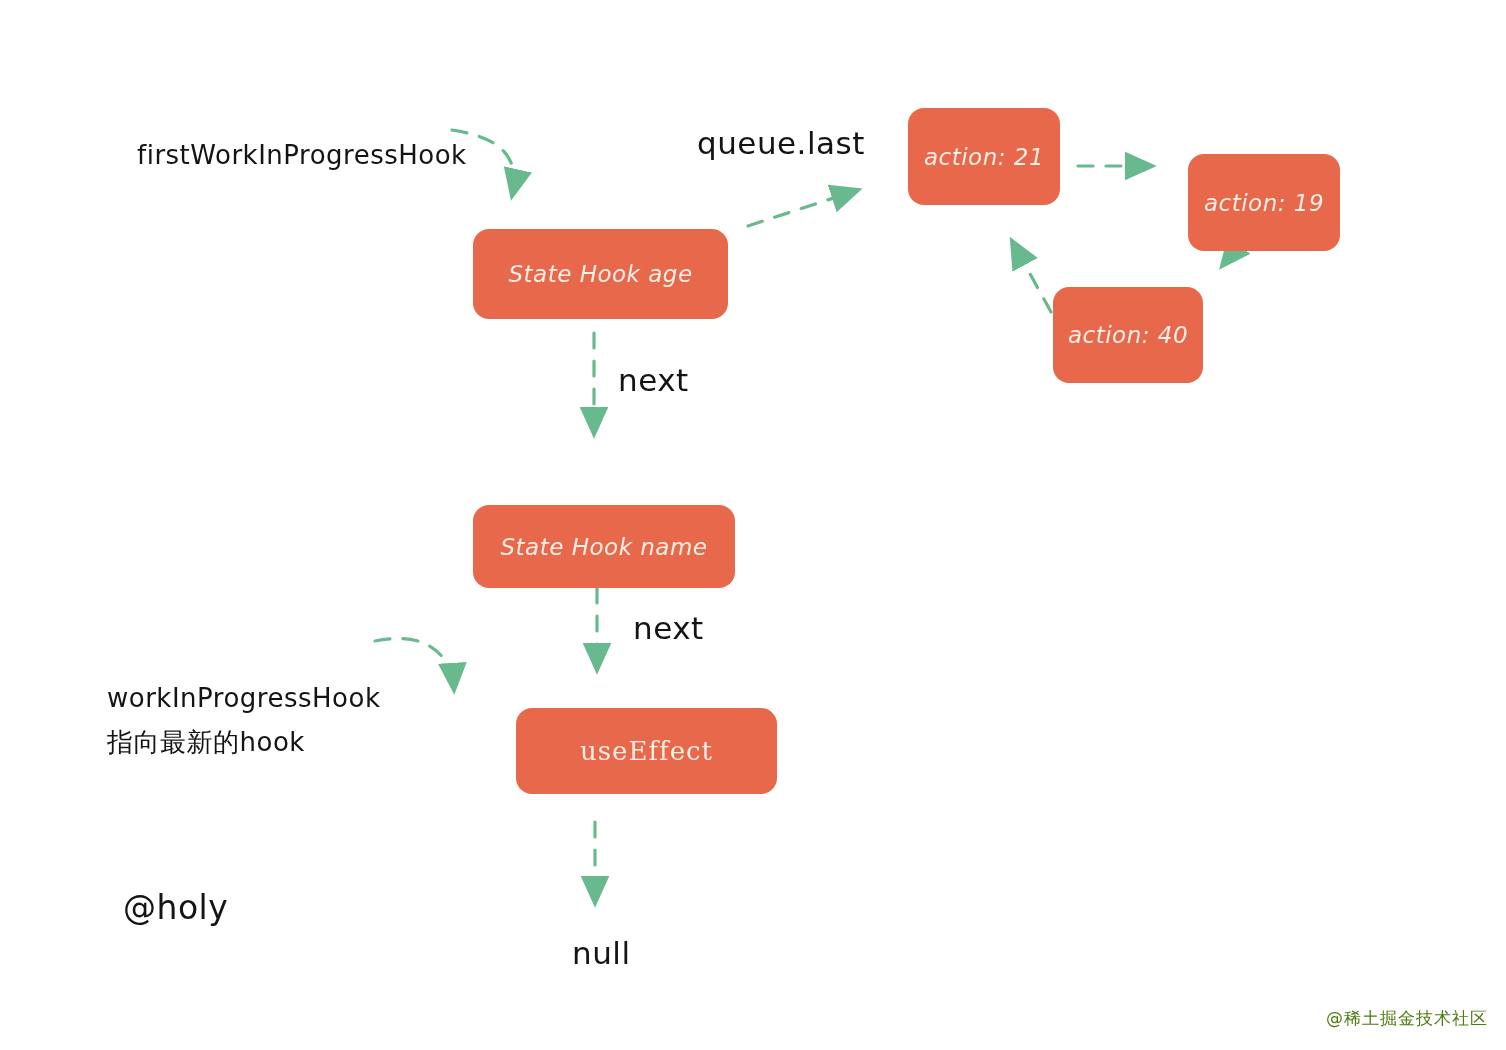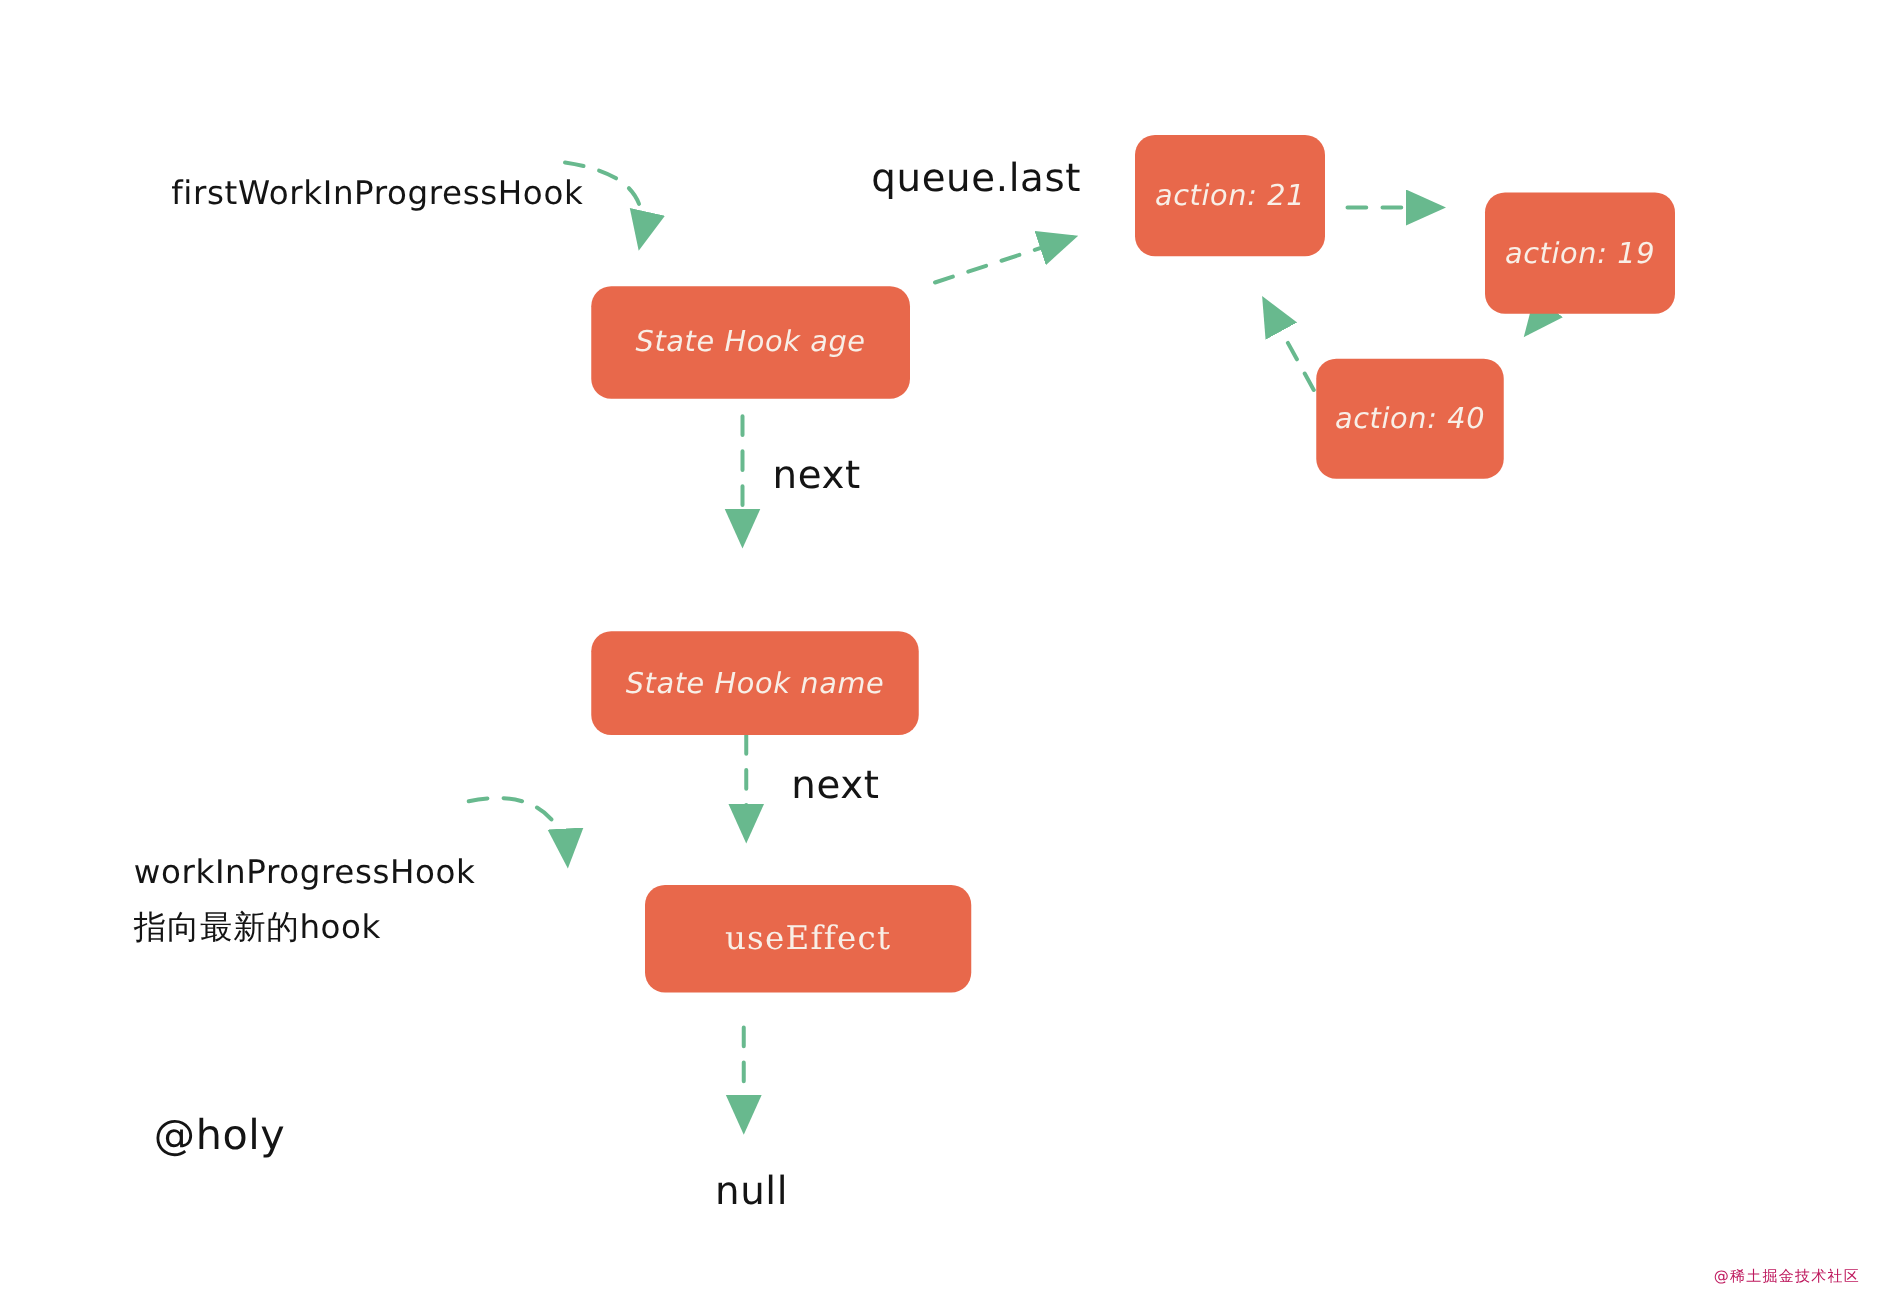--- a/index.html
+++ b/index.html
@@ -33,22 +33,22 @@
     letter-spacing: 0.5px;
   }
   .hand.big { font-size: 31px; }
   .wrap-label { width: 330px; word-break: break-all; line-height: 40px; }
   .two-line { line-height: 44px; }
 
   .watermark {
     position: absolute;
     right: 18px;
     bottom: 20px;
-    color: #be185d;
-    font-size: 12px;
+    color: #4d7c0f;
+    font-size: 17px;
     letter-spacing: 1px;
   }
 </style>
 </head>
 <body>
 
 <div class="canvas">
 
   <svg class="edges" width="1506" height="1050" viewBox="0 0 1506 1050">
     <defs>

